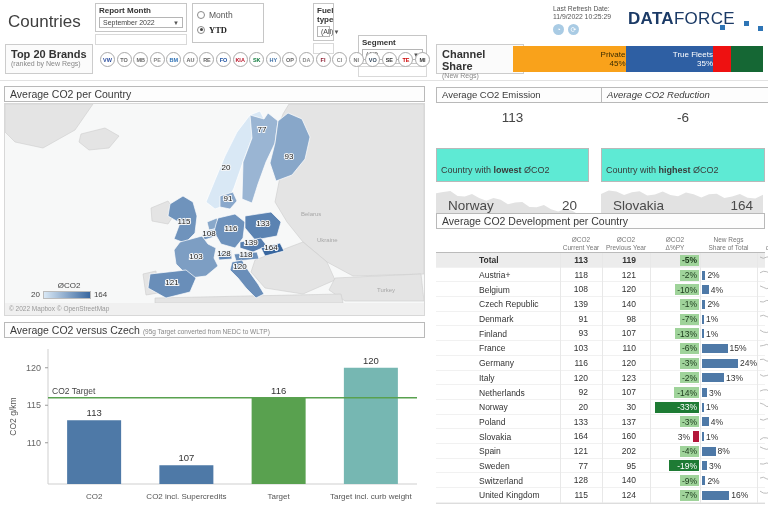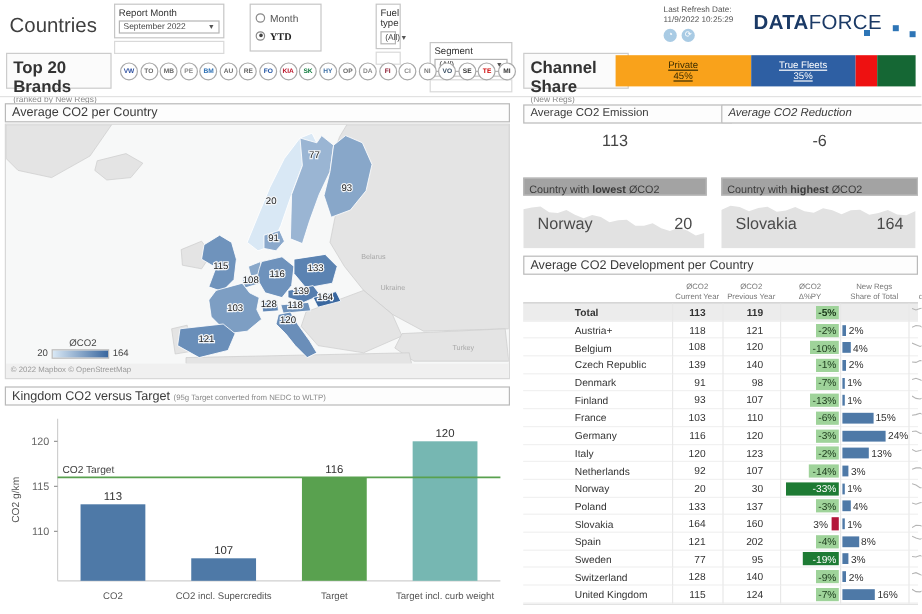--- a/index.html
+++ b/index.html
@@ -3,21 +3,21 @@
 <meta charset="utf-8">
 <style>
   * { margin:0; padding:0; box-sizing:border-box; }
   body { background:#fff; font-family:"Liberation Sans", sans-serif; }
   .board { position:relative; width:768px; height:512px; background:#fff; overflow:hidden; }
 
   .page-title { position:absolute; left:8px; top:12px; font-size:17px; color:#3f3f3f; }
 
   .fg { position:absolute; top:3px; }
   .fg-box { border:1px solid #c6c6c6; background:#fff; padding:2px 3px 3px; }
-  .fg-label { font-size:8px; color:#333; }
+  .fg-label { font-size:8px; color:#333;font-weight:bold; }
   .fg-select { margin-top:2px; border:1px solid #b5b5b5; background:#fff; font-size:7px; color:#444;
                display:flex; justify-content:space-between; align-items:center; padding:1px 3px; height:11px; }
   .caret { font-size:6px; color:#555; }
   .fg-empty { border:1px solid #d9d9d9; height:11px; margin-top:2px; background:#fff; }
 
   .radio-box { border:1px solid #c6c6c6; background:#fff; padding:3px 4px; height:40px; }
   .radio-row { display:flex; align-items:center; gap:4px; font-size:8.5px; color:#555; height:15px; }
   .radio-row.selected { color:#222; font-weight:bold;font-family:Liberation Serif, serif; }
   .rc { width:8px; height:8px; border:1px solid #8a8a8a; border-radius:50%; position:relative; background:#fff; flex:0 0 auto; }
   .rc.on::after { content:""; position:absolute; inset:1.5px; background:#444; border-radius:50%; }
@@ -28,51 +28,51 @@
   .refresh { position:absolute; left:553px; top:5px; font-size:6.8px; color:#555; line-height:8px; }
   .refresh-icons { display:flex; gap:4px; margin-top:3px; }
   .ricon { width:11px; height:11px; border-radius:50%; background:#a9cbe4; color:#fff; font-size:7px;
            display:flex; align-items:center; justify-content:center; cursor:pointer; }
 
   .logo { position:absolute; left:628px; top:9px; font-size:17px; color:#1b3a66; letter-spacing:.3px; }
   .logo b { font-weight:bold; } .logo span.light { font-weight:normal; }
   .lsq { position:absolute; background:#2e75b6; }
 
   .label-box { position:absolute; border:1px solid #ccc; background:#fbfbfb; padding:3px 5px; }
-  .lb-title { font-size:14px; font-weight:bold; color:#333; }
+  .lb-title { font-size:11px; font-weight:bold; color:#333; }
   .lb-sub { font-size:7px; color:#888; }
 
   .brand-strip { position:absolute; left:98px; top:45px; width:334px; height:29px;
                  display:flex; align-items:center; justify-content:space-between; padding:0 2px; }
   .brand { width:15px; height:15px; border:1px solid #a9a9a9; border-radius:50%; background:#fff;
            display:flex; align-items:center; justify-content:center; font-size:5.5px; font-weight:bold; cursor:pointer; }
 
   .channel-bar { position:absolute; left:513px; top:46px; width:250px; height:26px; display:flex; }
-  .chseg { display:flex; flex-direction:column; align-items:center; justify-content:center; font-size:8px; line-height:9px; cursor:pointer;text-decoration:underline; }
+  .chseg { display:flex; flex-direction:column; align-items:flex-end; justify-content:center; font-size:8px; line-height:9px; cursor:pointer; }
 
   .hsep { position:absolute; left:0; top:80px; width:768px; border-top:1px solid #e2e2e2; }
 
   .stitle { position:absolute; border:1px solid #b9b9b9; background:#fdfdfd; font-size:10.5px; color:#3a3a3a;
             padding:1px 5px 2px; height:16px; }
   .stitle .sub { font-size:6.5px; color:#888; }
 
   .map-wrap { position:absolute; left:4px; top:103px; width:421px; height:213px; border:1px solid #d8d8d8; background:#f7f8f8; }
   .map-attrib { position:absolute; left:0; bottom:0; width:100%; height:12px; background:#f0f0f0;
                 font-size:6.5px; color:#999; padding:2px 4px; }
   .map-legend { position:absolute; left:26px; bottom:16px; text-align:center; font-size:8px; color:#444; }
   .legend-row { display:flex; align-items:center; gap:3px; }
   .legend-bar { width:48px; height:8px; border:1px solid #bbb; background:linear-gradient(to right,#d9e8f5,#39679f); }
 
   .chart-wrap { position:absolute; left:4px; top:339px; width:421px; height:171px; }
 
   .kpi-title { position:absolute; height:16px; }
   .kpi-value { position:absolute; text-align:center; font-size:13.5px; color:#444; }
 
   .card { position:absolute; }
-  .card-title { border:1px solid #b9b9b9; background:#a3a3a3; font-size:9px; color:#3a3a3a; padding:4px 4px; height:15px; }
+  .card-title { border:1px solid #b9b9b9; background:#5eead4; font-size:9px; color:#3a3a3a; padding:16px 4px; height:15px; }
   .card-body { position:relative; height:42px; margin-top:2px; overflow:hidden; }
   .card-overlay { position:absolute; inset:0; display:flex; align-items:center; justify-content:space-between;
                   padding:0 12px; font-size:13.5px; color:#4a4a4a; }
 
   .tbl { position:absolute; left:436px; top:231px; width:329px; border-bottom:1px solid #ddd; }
   .thead, .trow { display:grid; grid-template-columns:84px 42px 48px 50px 57px 44px;padding-left:40px; }
   .thead { height:22px; border-bottom:1px solid #bbb; align-items:end; padding-bottom:1px; }
   .th { font-size:6.5px; color:#777; text-align:center; line-height:7.5px; }
   .trow { height:14.7px; align-items:center; border-bottom:1px solid #f1f1f1; font-size:8.5px; color:#333; cursor:pointer; }
   .trow.total { font-weight:bold; background:#ececec; }
@@ -100,21 +100,21 @@
     <div class="fg-box">
       <div class="fg-label">Report Month</div>
       <div class="fg-select">
         <span>September 2022</span>
         <span class="caret">▼</span>
       </div>
     </div>
     <div class="fg-empty"></div>
   </div>
 
-  <div class="fg" style="left:208px;width:60px;">
+  <div class="fg" style="left:192px;width:72px;">
     <div class="radio-box">
       <div class="radio-row">
         <span class="rc"></span>
         <span>Month</span>
       </div>
       <div class="radio-row selected">
         <span class="rc on"></span>
         <span>YTD</span>
       </div>
     </div>
@@ -310,21 +310,21 @@
         <span>20</span>
         <span class="legend-bar"></span>
         <span>164</span>
       </div>
     </div>
 
     <div class="map-attrib">© 2022 Mapbox © OpenStreetMap</div>
   </div>
 
   <div class="stitle" style="left:4px;top:322px;width:421px;">
-    <span>Kingdom CO2 versus Target</span>
+    <span>Average CO2 versus Czech</span>
     <span class="sub">(95g Target converted from NEDC to WLTP)</span>
   </div>
   <div class="chart-wrap">
     <svg id="barsvg" width="421" height="171" viewBox="0 0 421 171">
         <line x1="44" y1="10" x2="44" y2="145" stroke="#cfcfcf" stroke-width="1"></line>
         <line x1="44" y1="145" x2="413" y2="145" stroke="#cfcfcf" stroke-width="1"></line>
         <line x1="41" y1="103.75" x2="44" y2="103.75" stroke="#9a9a9a" stroke-width="1"></line>
         <text x="37" y="106.75" text-anchor="end" font-size="9" fill="#666">110</text>
         <line x1="41" y1="66.25" x2="44" y2="66.25" stroke="#9a9a9a" stroke-width="1"></line>
         <text x="37" y="69.25" text-anchor="end" font-size="9" fill="#666">115</text>

